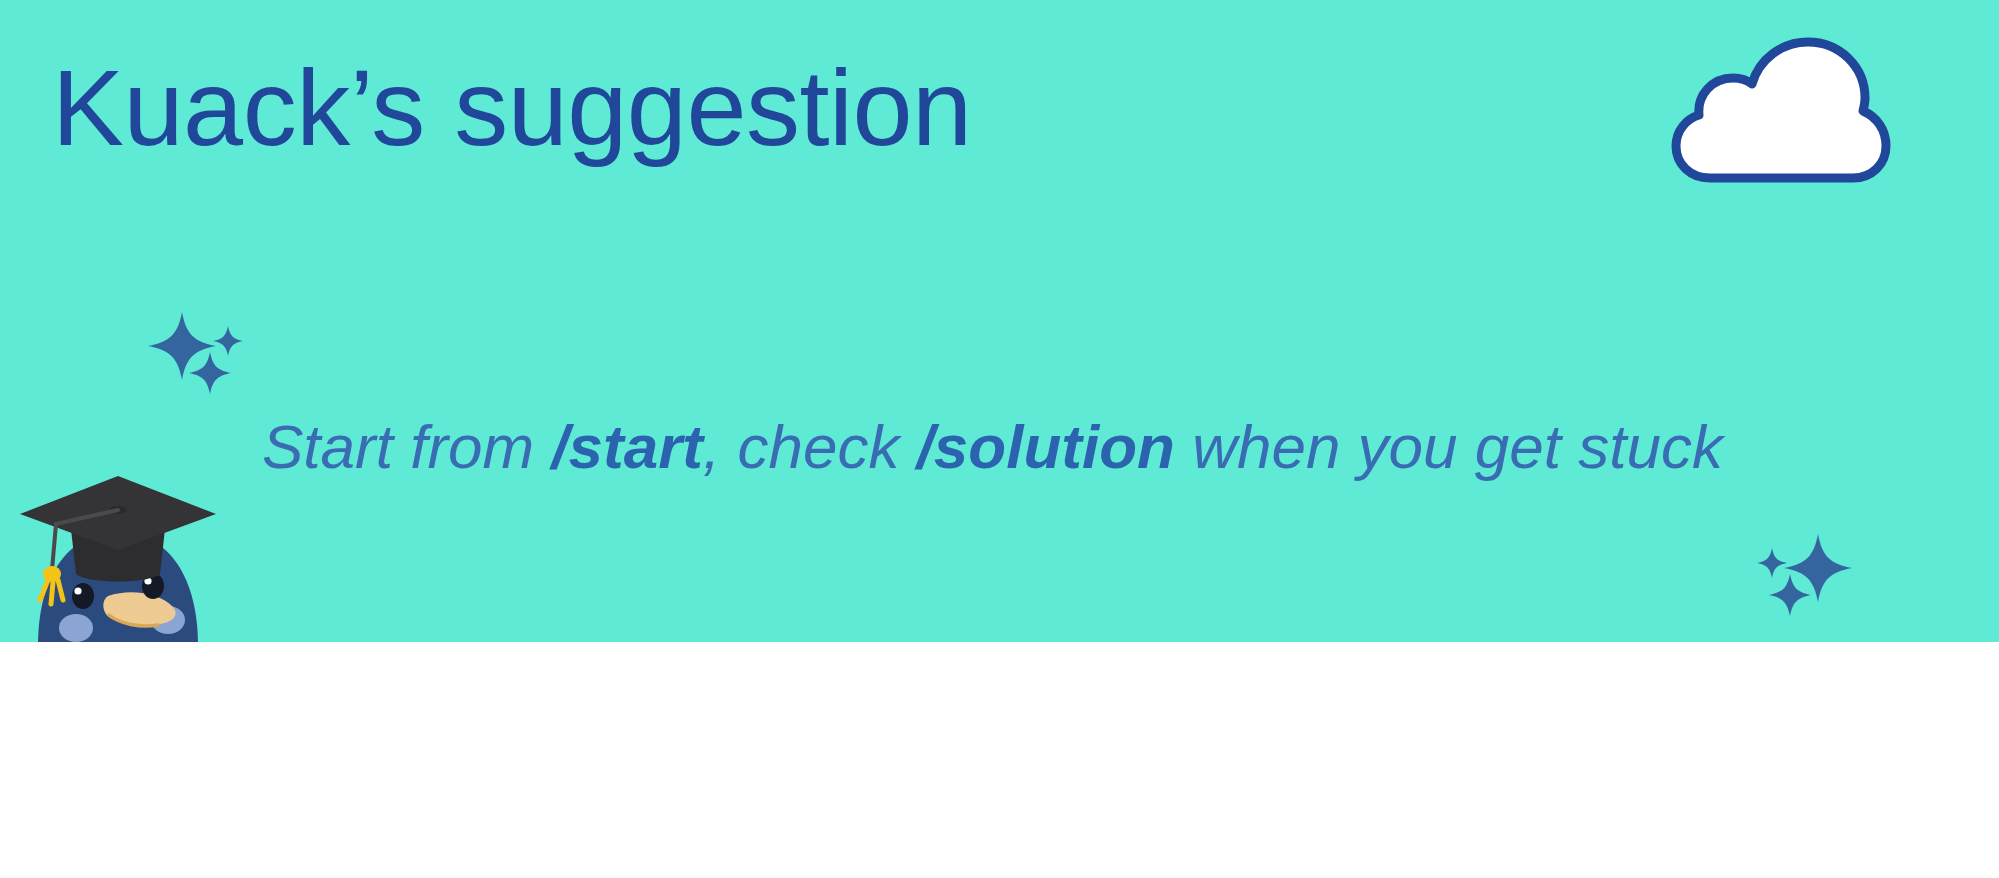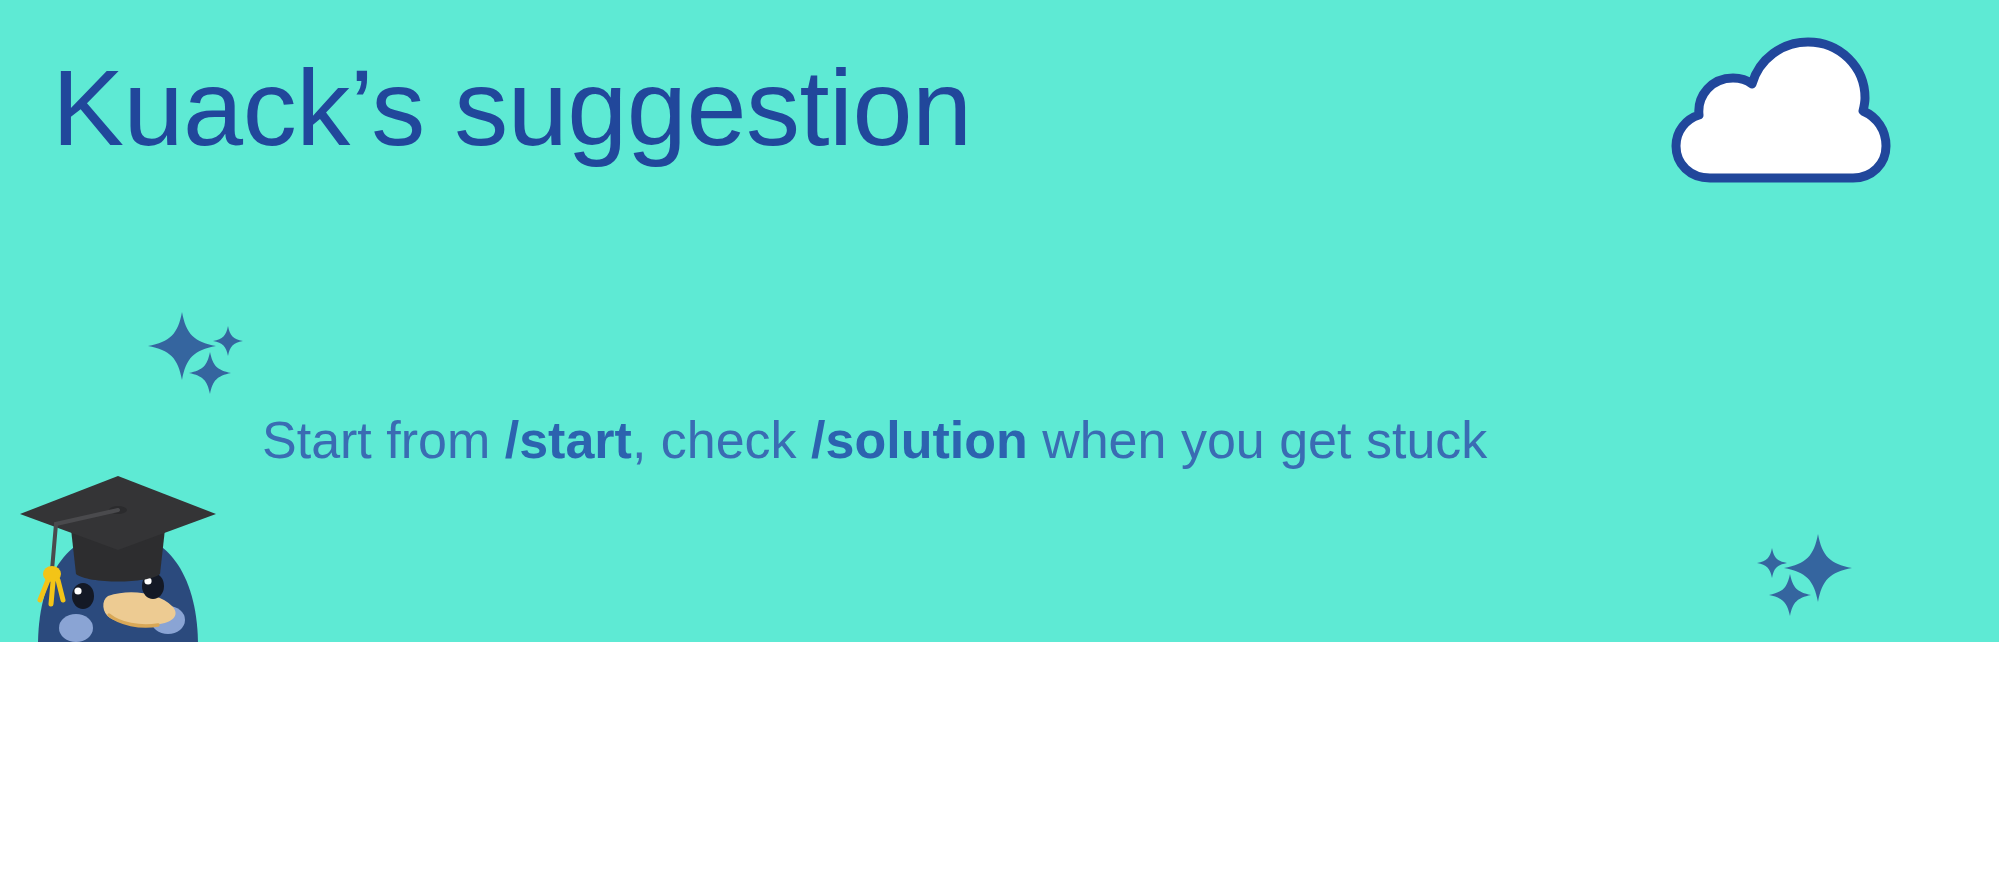--- a/index.html
+++ b/index.html
@@ -31,25 +31,26 @@
     letter-spacing: -0.5px;
     color: #21479B;
     white-space: nowrap;
   }
 
   
   .body-line {
     position: absolute;
     left: 262px;
     top: 408px;
-    font-size: 52px;
+    font-size: 62px;
     line-height: 1.25;
     font-weight: 400;
     color: #3A6CB3;
     white-space: nowrap;
+    font-style: italic;
   }
   .body-line b {
     font-weight: 700;
     color: #2C63AF;
   }
 
   
   .cloud-top {
     position: absolute;
     left: 1664px;

